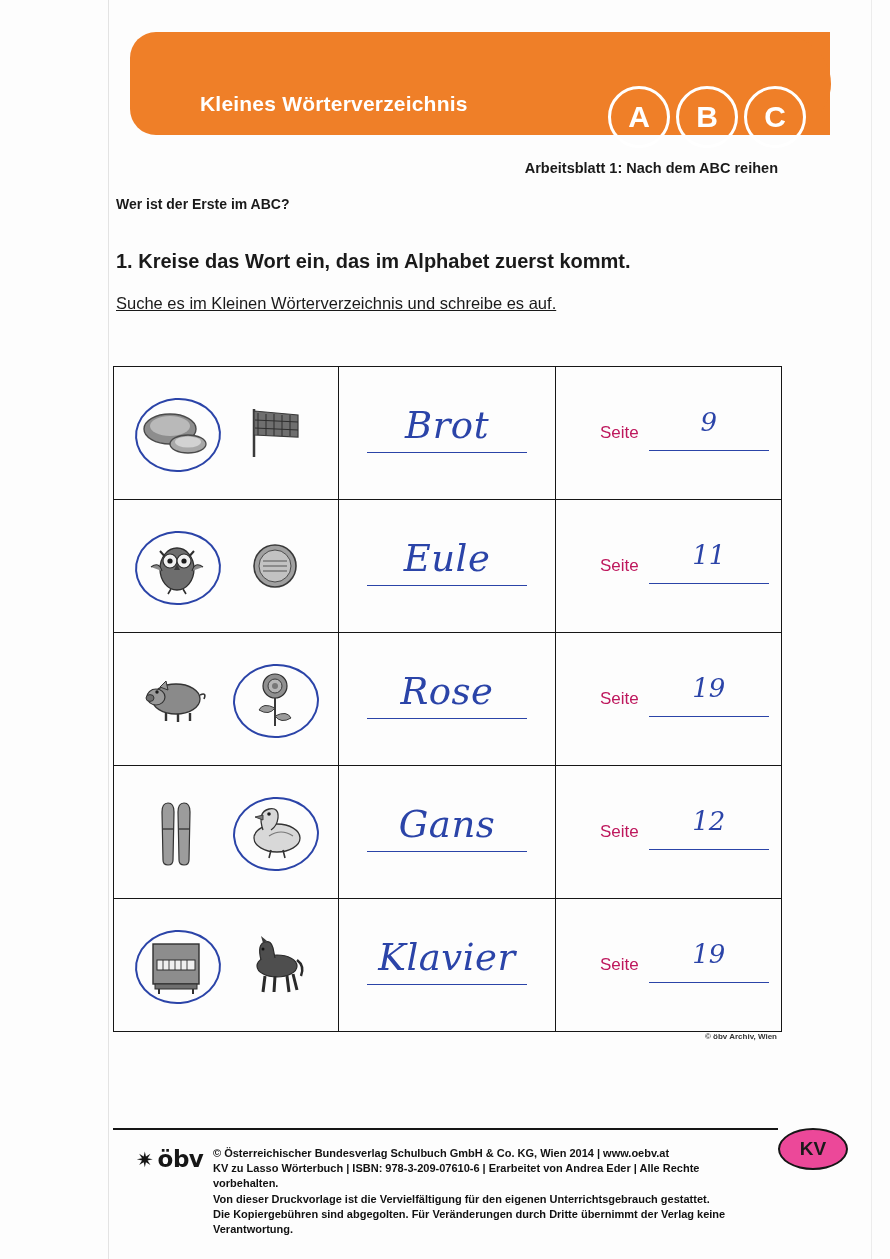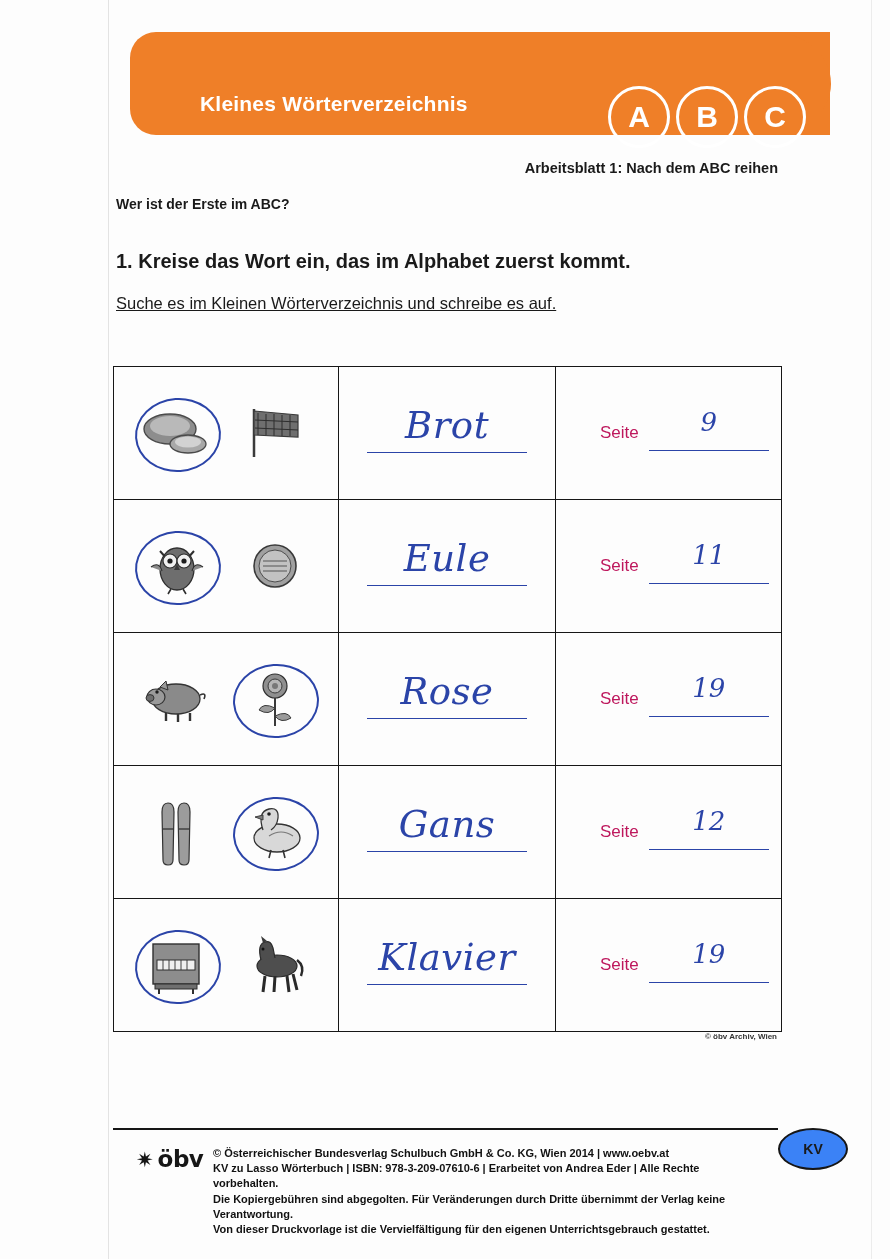--- a/index.html
+++ b/index.html
@@ -267,23 +267,23 @@
     position: absolute;
     left: 778px;
     top: 1128px;
     width: 66px;
     height: 38px;
     border: 2px solid #161616;
     border-radius: 50%;
     display: flex;
     align-items: center;
     justify-content: center;
-    font-size: 14px;
-    font-weight: bold;
-    background: #3b82f6;
+    font-size: 19px;
+    font-weight: bold;
+    background: #ec4899;
   }
 
   
   .scan-edge-left {
     position: absolute;
     left: 108px;
     top: 0;
     bottom: 0;
     width: 1px;
     background: #e3e3e3;
@@ -549,18 +549,18 @@
   <div class="credit">© öbv Archiv, Wien</div>
 
   <div class="footer-rule"></div>
   <div class="footer-logo">
     <span class="logo-star">✷</span>
     <span class="logo-text">öbv</span>
   </div>
   <div class="footer-text">
     <div>© Österreichischer Bundesverlag Schulbuch GmbH &amp; Co. KG, Wien 2014 | www.oebv.at</div>
     <div>KV zu Lasso Wörterbuch | ISBN: 978-3-209-07610-6 | Erarbeitet von Andrea Eder | Alle Rechte vorbehalten.</div>
+    <div>Von dieser Druckvorlage ist die Vervielfältigung für den eigenen Unterrichtsgebrauch gestattet.</div>
     <div>Die Kopiergebühren sind abgegolten. Für Veränderungen durch Dritte übernimmt der Verlag keine Verantwortung.</div>
-    <div>Von dieser Druckvorlage ist die Vervielfältigung für den eigenen Unterrichtsgebrauch gestattet.</div>
   </div>
   <div class="kv-badge">KV</div>
 
 </div>
 
 </body></html>

